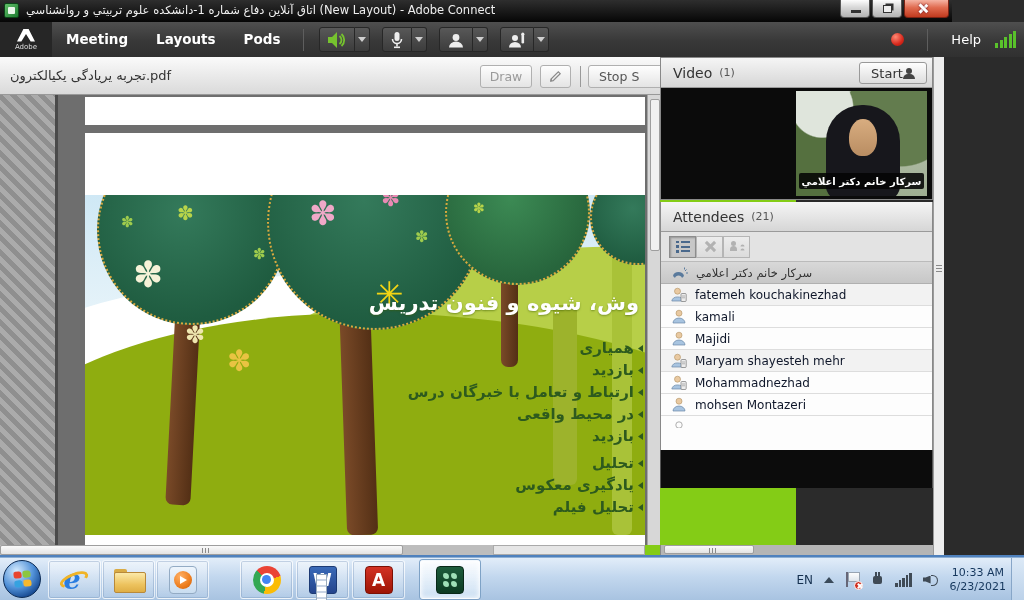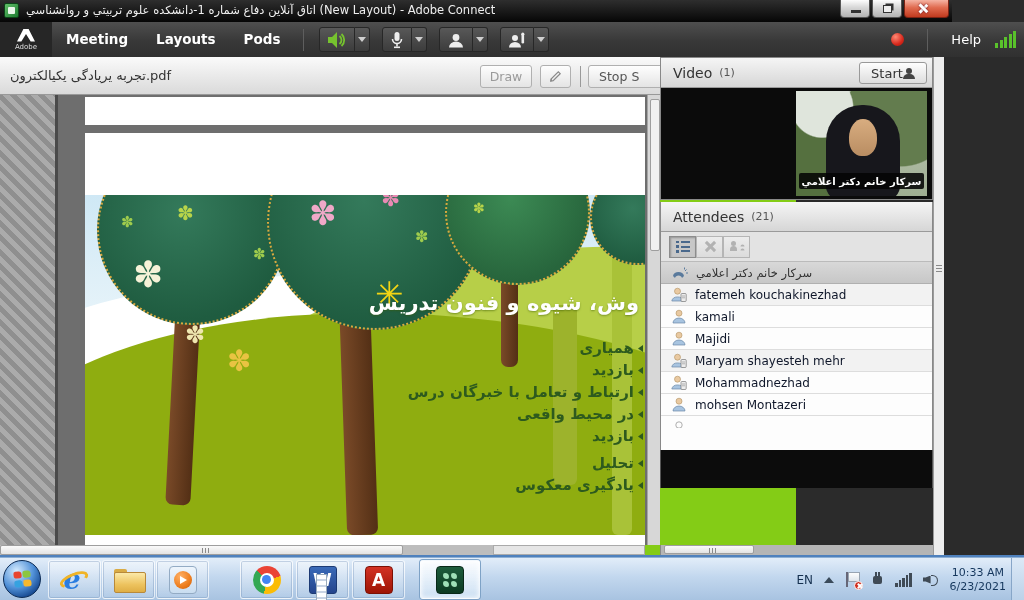--- a/index.html
+++ b/index.html
@@ -370,20 +370,21 @@
           <span class="flower" style="left:290px;top:82px;font-size:34px;color:#f2d414;">✳</span>
           <div id="slide-title">وش، شیوه و فنون تدریس</div>
           <div id="bullets">
             <div class="bullet">همیاری</div>
             <div class="bullet">بازدید</div>
             <div class="bullet">ارتباط و تعامل با خبرگان درس</div>
             <div class="bullet">در محیط واقعی</div>
             <div class="bullet">بازدید</div>
             <div class="bullet gap">تحلیل</div>
             <div class="bullet">یادگیری معکوس</div>
+            <div class="bullet">تحلیل فیلم</div>
           </div>
         </div>
       </div>
       <div class="abs" id="sp-vscroll"></div>
     </div>
     <div class="abs" id="sp-hscroll">
       <div class="abs" id="sp-hthumb">
           <div class="hgrip"></div>
         </div>
     </div>

